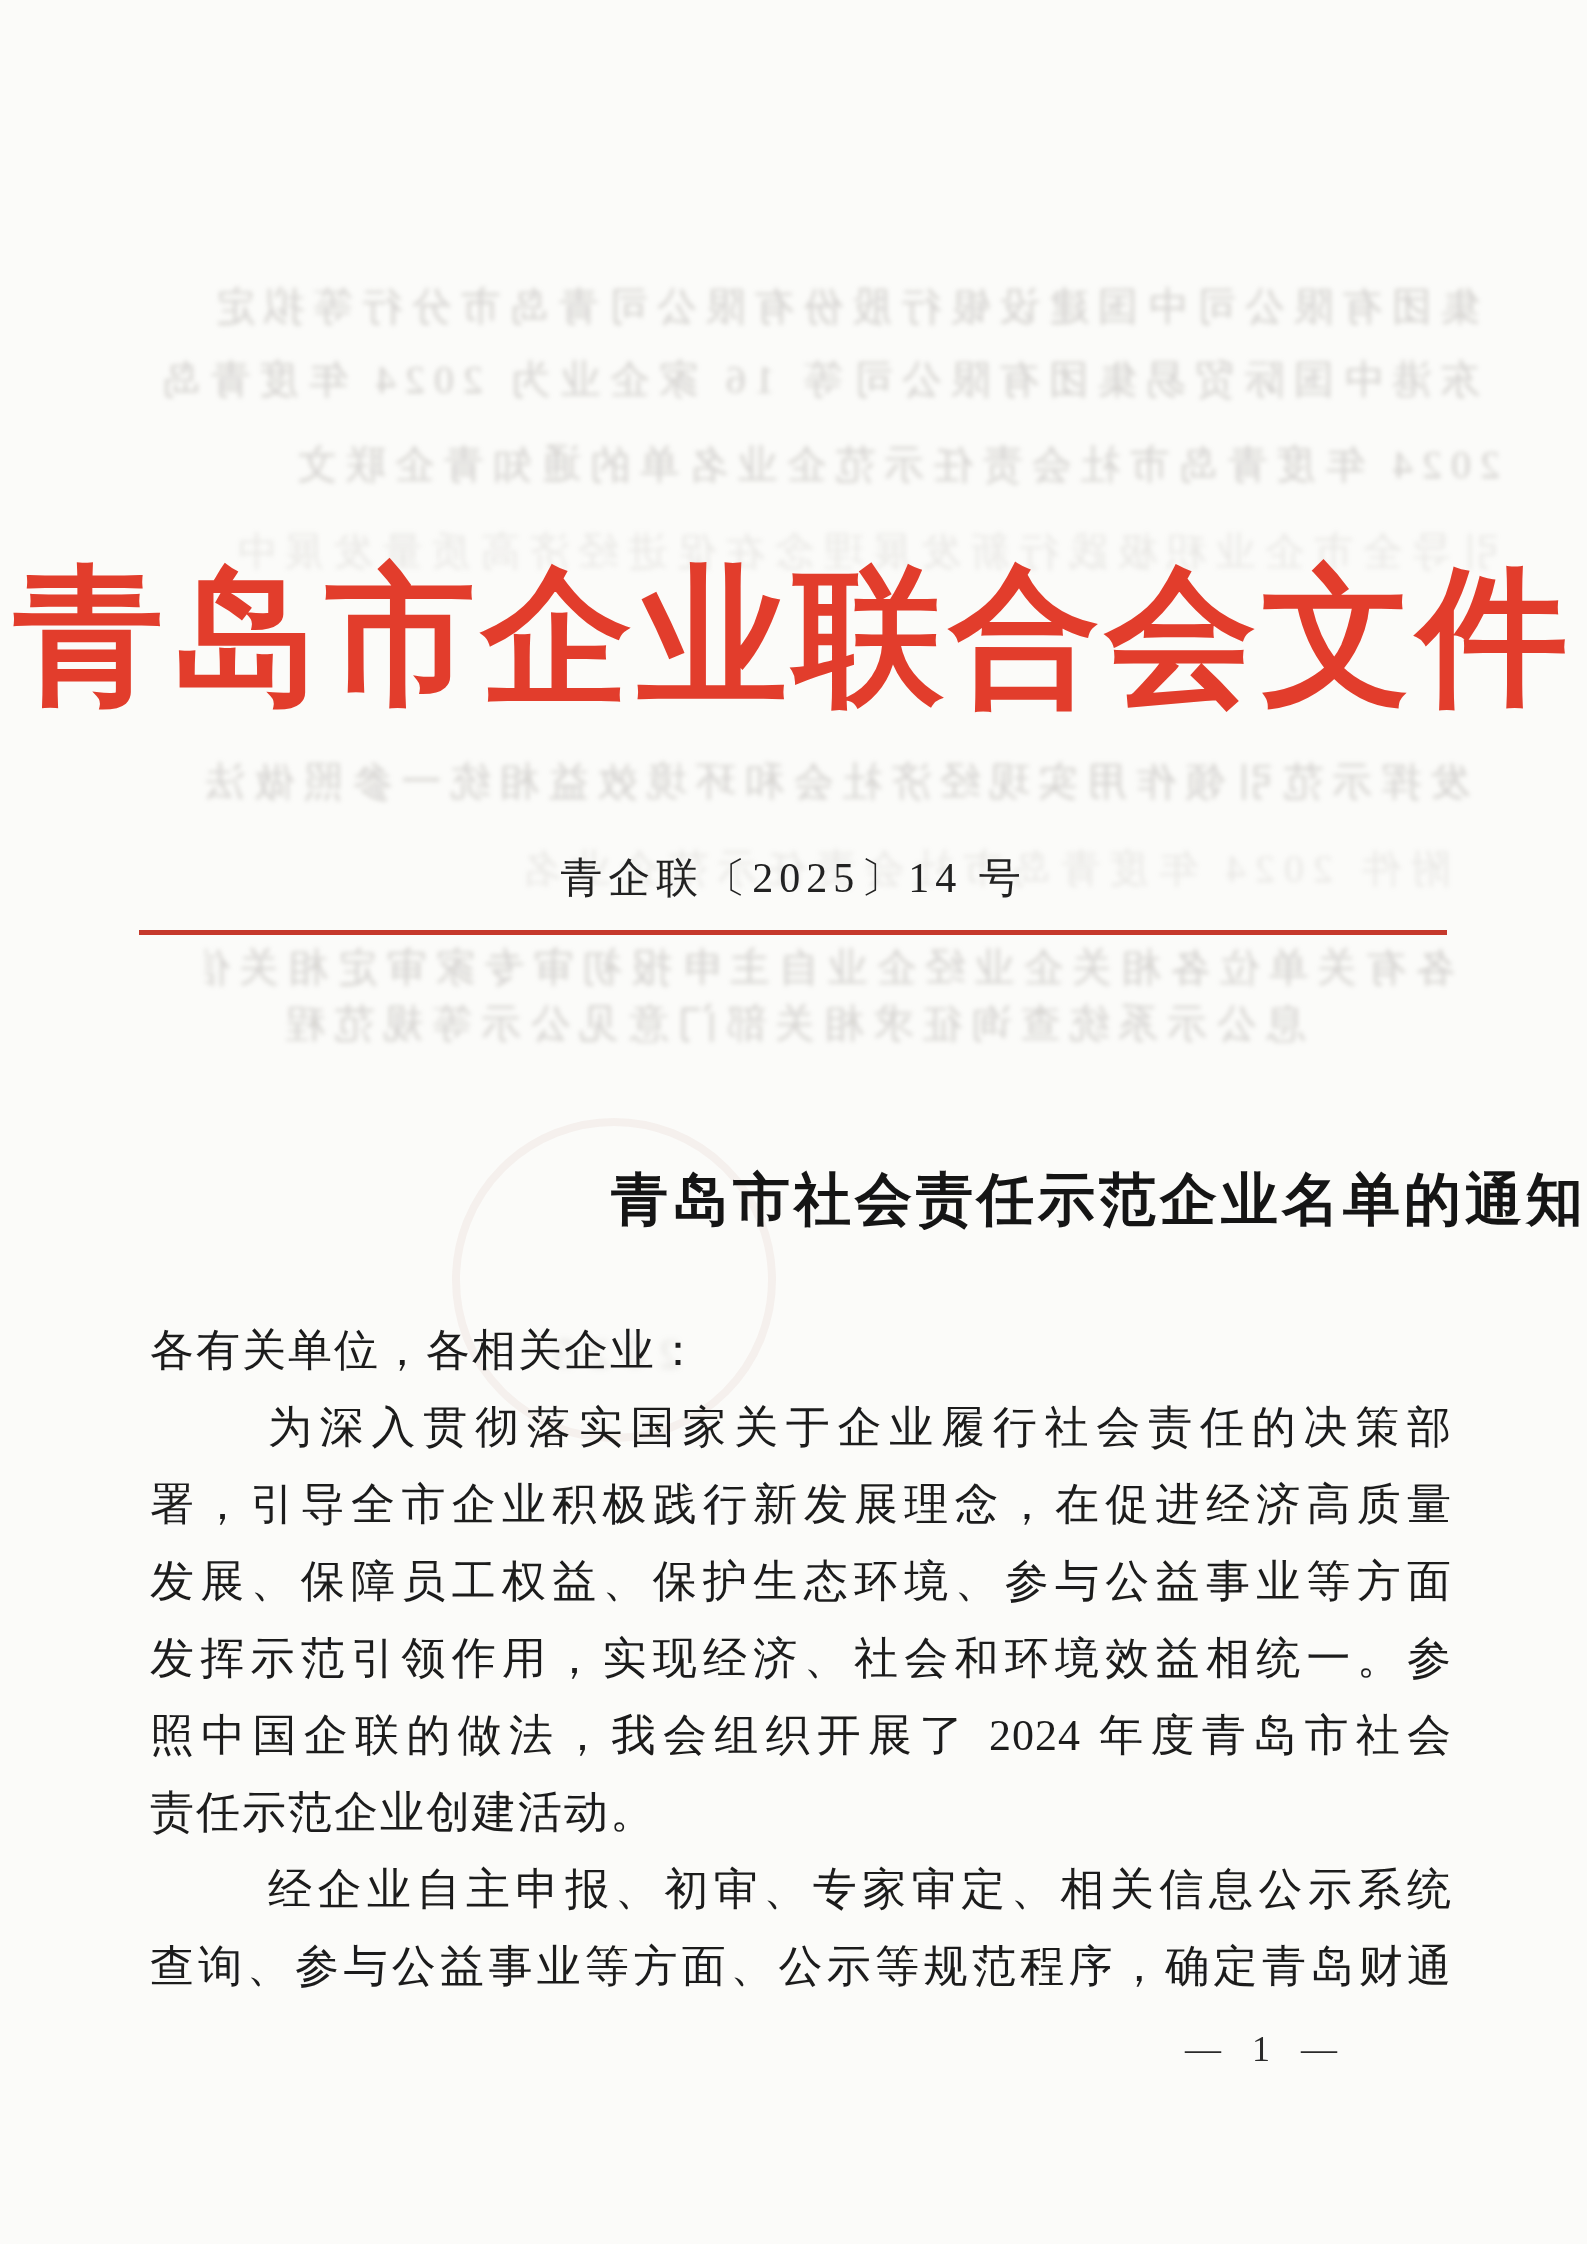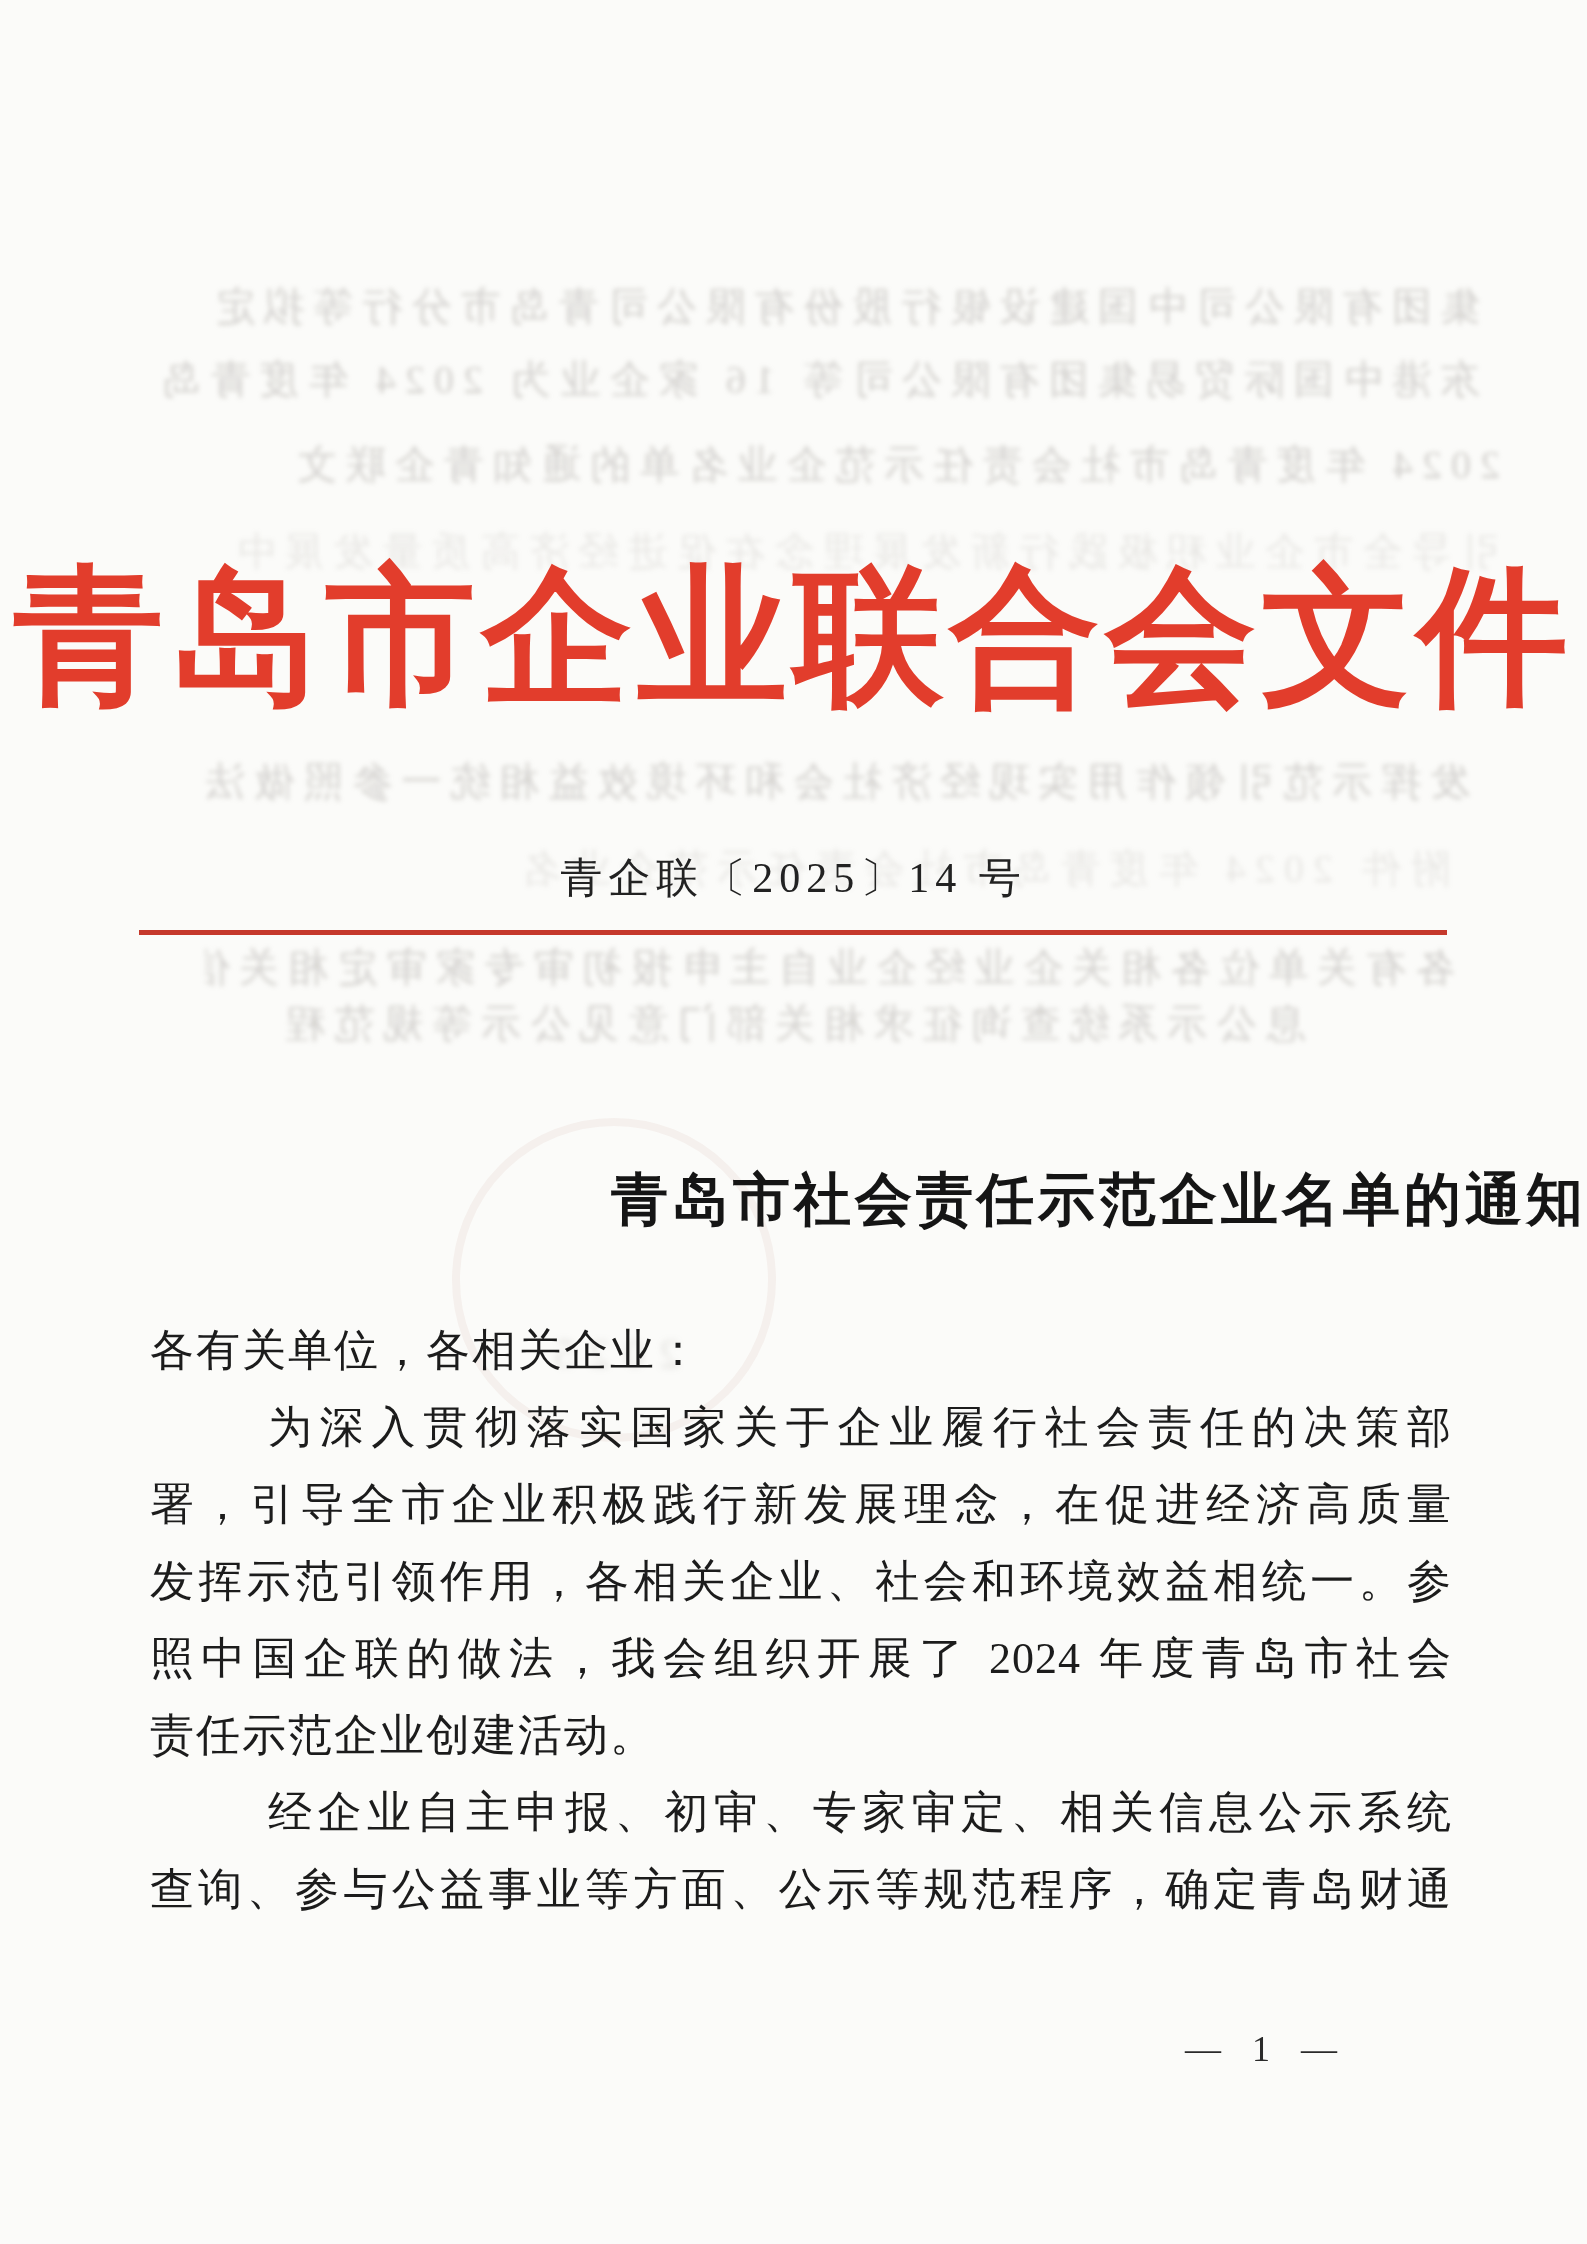--- a/index.html
+++ b/index.html
@@ -139,21 +139,22 @@
   <div class="doc-number">青企联〔2025〕14 号</div>
 
   <div class="red-rule"></div>
 
   <div class="notice-title notice-line2">青岛市社会责任示范企业名单的通知</div>
 
   <div class="body-block">
     <div class="tline">各有关单位，各相关企业：</div>
     <div class="tline justify indent">为深入贯彻落实国家关于企业履行社会责任的决策部</div>
     <div class="tline justify">署，引导全市企业积极践行新发展理念，在促进经济高质量</div>
-    <div class="tline justify">发挥示范引领作用，各相关企业、社会和环境效益相统一。参</div>
+    <div class="tline justify">发展、保障员工权益、保护生态环境、参与公益事业等方面</div>
+    <div class="tline justify">发挥示范引领作用，实现经济、社会和环境效益相统一。参</div>
     <div class="tline justify">照中国企联的做法，我会组织开展了 2024 年度青岛市社会</div>
     <div class="tline">责任示范企业创建活动。</div>
     <div class="tline justify indent">经企业自主申报、初审、专家审定、相关信息公示系统</div>
     <div class="tline justify">查询、参与公益事业等方面、公示等规范程序，确定青岛财通</div>
   </div>
 
   <div class="page-number">— 1 —</div>
 
 </div>
 

